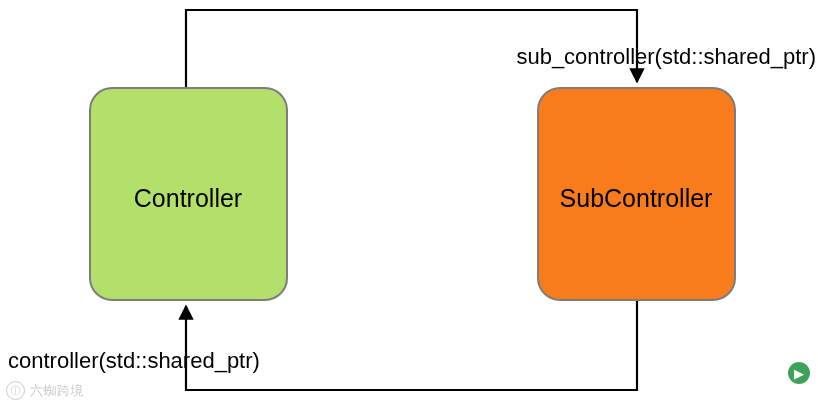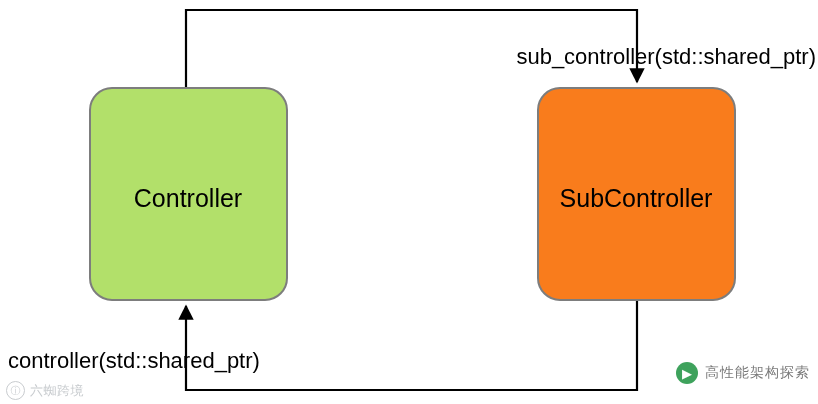--- a/index.html
+++ b/index.html
@@ -113,21 +113,20 @@
     <rect x="538" y="88" width="197" height="212" rx="22" ry="22" fill="#f97c1c" stroke="#7d7d7d" stroke-width="2"></rect>
     <text class="node-label" x="636" y="207" text-anchor="middle">SubController</text>
 
     <text class="edge-label" x="816" y="64" text-anchor="end">sub_controller(std::shared_ptr)</text>
 
     <text class="edge-label" x="8" y="368" text-anchor="start">controller(std::shared_ptr)</text>
   </svg>
 
   <div class="watermark">
     <span class="wm-badge">▶</span>
-    <span class="wm-text">高性能架构探索</span>
   </div>
 
   <div class="watermark-left">
     <span class="wm2-badge">ⓘ</span>
     <span class="wm2-text">六蜘跨境</span>
   </div>
 
 </div>
 
 </body></html>

